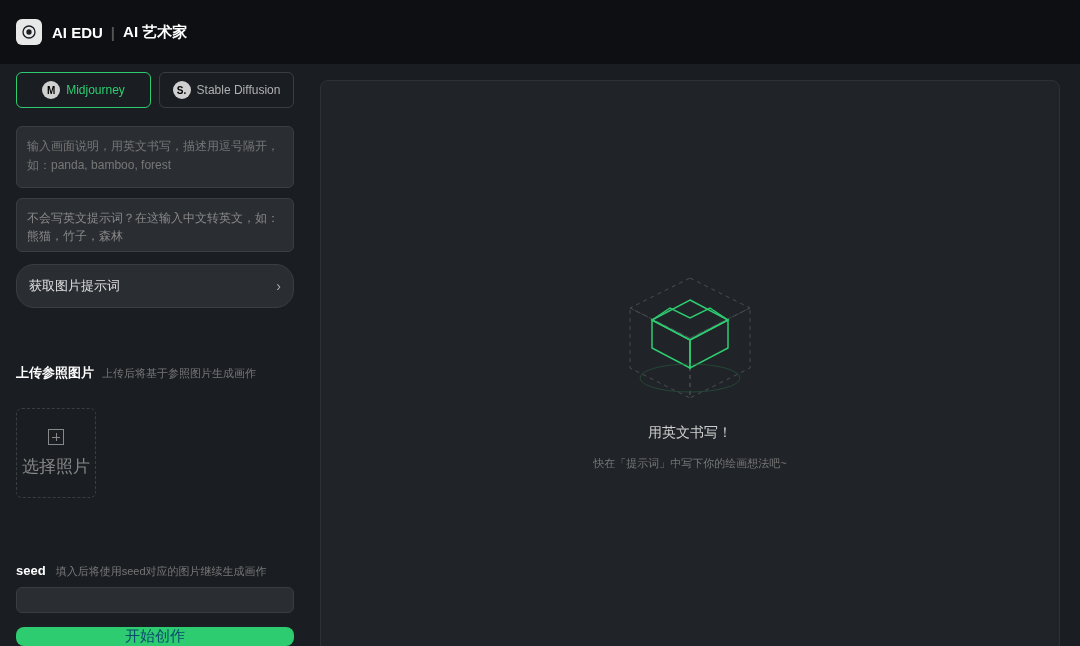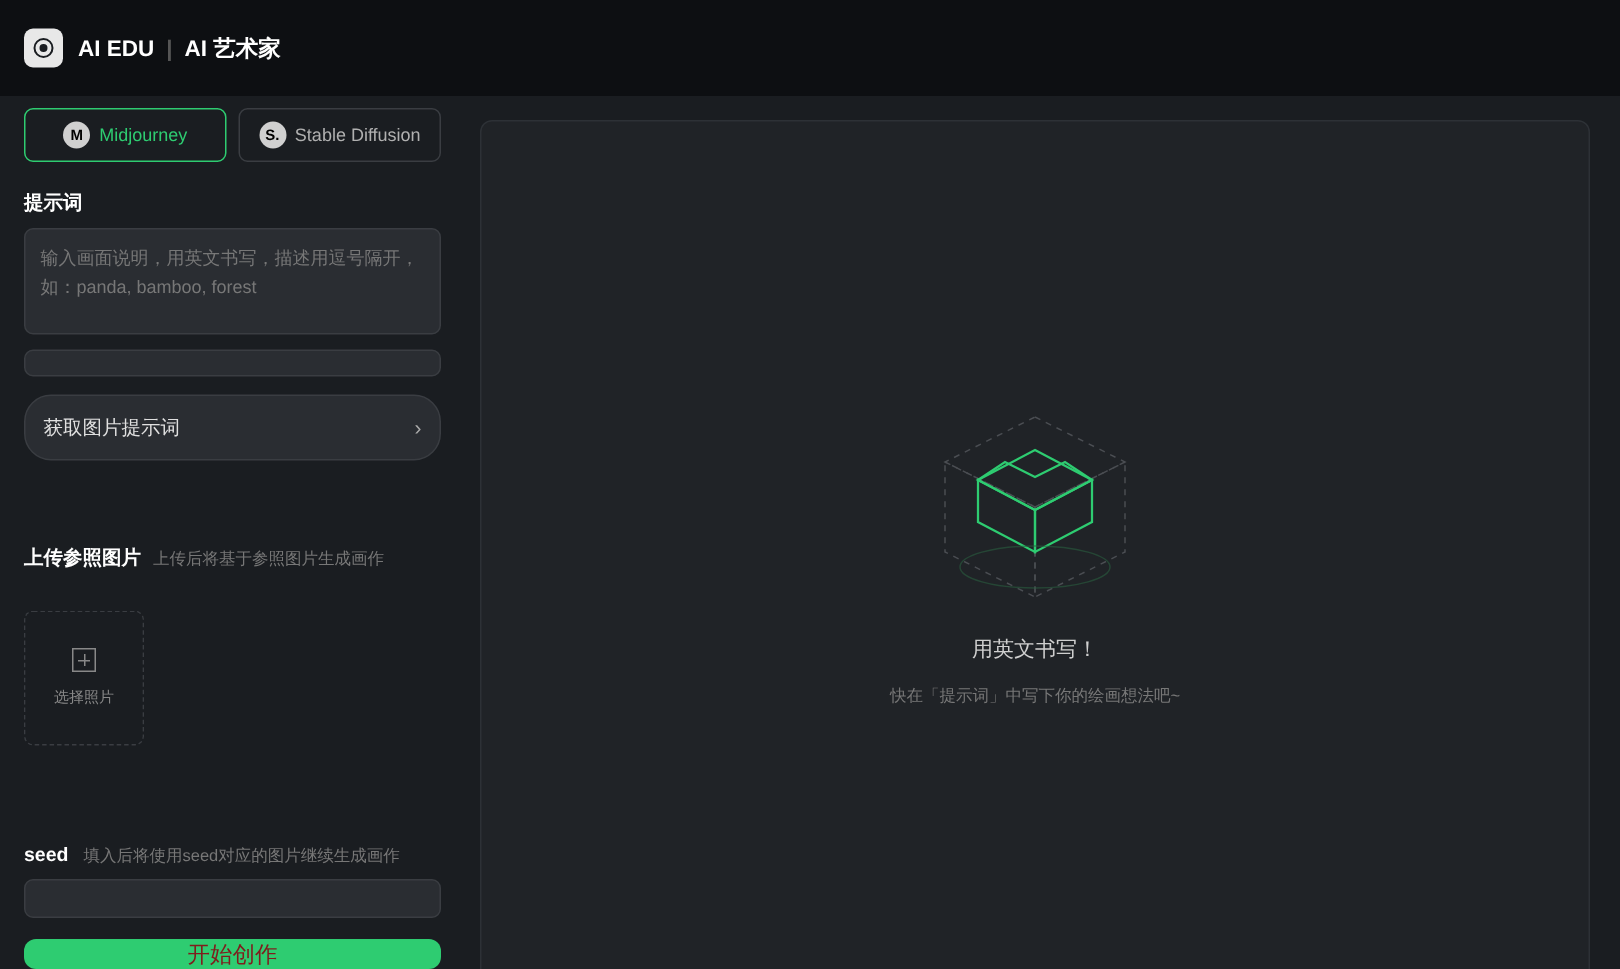--- a/index.html
+++ b/index.html
@@ -109,21 +109,21 @@
       height: 90px;
       border: 1px dashed #3a3d42;
       border-radius: 6px;
       display: flex;
       flex-direction: column;
       align-items: center;
       justify-content: center;
       gap: 10px;
       cursor: pointer;
       color: #888;
-      font-size: 10px;
+      font-size: 17px;
     }
     .upload-icon { width: 16px; height: 16px; border: 1px solid #888; position: relative; }
     .upload-icon::before, .upload-icon::after {
       content: ''; position: absolute; background: #888;
     }
     .upload-icon::before { width: 8px; height: 1px; left: 3px; top: 7px; }
     .upload-icon::after { width: 1px; height: 8px; left: 7px; top: 3px; }
     .seed-section { margin-top: 26px; display: flex; align-items: baseline; gap: 10px; }
     .seed-input-wrap { margin-top: 8px; padding-bottom: 4px; }
     .seed-input {
@@ -131,21 +131,21 @@
       border: 1px solid #3a3d42; border-radius: 6px;
       color: #ccc; padding: 0 8px; font-size: 12px; outline:none;
     }
     .generate-btn {
       margin-top: 10px;
       width: 100%;
       height: 44px;
       background: #2ecc71;
       border: none;
       border-radius: 8px;
-      color: #7f1d1d;
+      color: #0c4a6e;
       font-size: 15px;
       font-weight: 500;
       cursor: pointer;
     }
     .main {
       flex: 1;
       padding: 16px 20px 16px 10px;
     }
     .canvas {
       width: 100%;
@@ -187,24 +187,24 @@
       <div class="model-tab active">
         <span class="tab-icon">M</span>
         <span>Midjourney</span>
       </div>
       <div class="model-tab">
         <span class="tab-icon">S.</span>
         <span>Stable Diffusion</span>
       </div>
     </div>
 
-    <div class="section-label">提示词</div>
     <textarea class="textarea" placeholder="输入画面说明，用英文书写，描述用逗号隔开，如：panda, bamboo, forest" style=""></textarea>
 
     <div class="translate-box">
+      <div class="translate-placeholder">不会写英文提示词？在这输入中文转英文，如：熊猫，竹子，森林</div>
     </div>
 
     <div class="get-prompt-row">
       <span>获取图片提示词</span>
       <span class="chevron">›</span>
     </div>
 
     <div class="upload-section">
       <div class="upload-title-row">
         <span class="section-label" style="margin-bottom:16px">上传参照图片</span>

